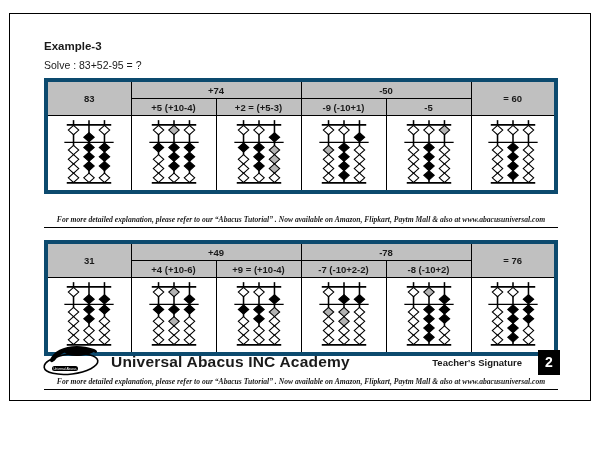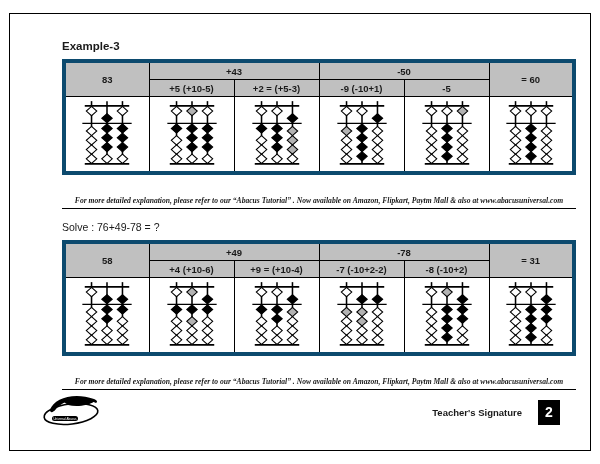--- a/index.html
+++ b/index.html
@@ -2,23 +2,23 @@
 <html><head>
 <meta charset="utf-8">
 <style>
   html,body { margin:0; padding:0; }
   body {
     width:600px; height:464px; background:#ffffff; position:relative;
     font-family:"Liberation Sans", sans-serif; color:#1a1a1a;
     -webkit-font-smoothing:antialiased;
   }
   .page-border {
-    position:absolute; left:9px; top:13px; width:582px; height:438px;
+    position:absolute; left:9px; top:13px; width:582px; height:388px;
     border:1px solid #000; box-sizing:border-box;
-    padding:26px 33px 0 52px;
+    padding:26px 33px 0 34px;
   }
   .example-title { font-size:11.5px; font-weight:bold; margin:0 0 7px 0; }
   .solve-line   { font-size:10.5px; margin:0 0 7px 0; }
   table.calc { border-collapse:collapse; width:514px; table-layout:fixed; border:4px solid #0c4a6e; }
   table.calc td { border:1px solid #000; text-align:center; vertical-align:middle; padding:0; overflow:hidden; }
   td.hdr { background:#c0c0c0; font-weight:bold; font-size:9.5px; height:16px; }
   td.abacus-cell { height:74px; background:#fff; }
   .abacus { display:flex; justify-content:center; align-items:center; }
   .footnote {
     font-family:"Liberation Serif", serif; font-style:italic; font-weight:bold;
@@ -38,30 +38,31 @@
     font-size:14px; font-weight:bold;
   }
 </style>
 </head>
 <body>
 
 <div class="page-border">
 
   <div class="example-block">
     <div class="example-title">Example-3</div>
+    <div class="solve-line">Solve : 83+52-95 = ?</div>
     <table class="calc">
       <tbody>
           <tr>
         <td class="hdr" rowspan="2">83</td>
-        <td class="hdr" colspan="2">+43</td>
+        <td class="hdr" colspan="2">+74</td>
         <td class="hdr" colspan="2">-50</td>
         <td class="hdr" rowspan="2">= 60</td>
       </tr>
       <tr>
-        <td class="hdr">+5 (+10-5)</td>
+        <td class="hdr">+5 (+10-4)</td>
         <td class="hdr">+2 = (+5-3)</td>
         <td class="hdr">-9 (-10+1)</td>
         <td class="hdr">-5</td>
       </tr>
       <tr class="abacus-row">
         <td class="abacus-cell">
               <div class="abacus">
                 <svg viewBox="0 0 60 70" width="58" height="68">
                   <line x1="14" y1="1" x2="14" y2="66" stroke="#000" stroke-width="1.6"></line>
                   <line x1="30" y1="1" x2="30" y2="66" stroke="#000" stroke-width="1.6"></line>
@@ -223,28 +224,27 @@
               </div>
             </td>
       </tr>
     </tbody>
       </table>
     <div class="footnote">For more detailed explanation, please refer to our “Abacus Tutorial” . Now available on Amazon, Flipkart, Paytm Mall &amp; also at www.abacusuniversal.com</div>
     <div class="rule"></div>
   </div>
 
   <div class="example-block">
-    <div class="solve-line">Solve : 76+49-78 = ?</div>
     <table class="calc">
       <tbody>
           <tr>
-        <td class="hdr" rowspan="2">58</td>
+        <td class="hdr" rowspan="2">31</td>
         <td class="hdr" colspan="2">+49</td>
         <td class="hdr" colspan="2">-78</td>
-        <td class="hdr" rowspan="2">= 31</td>
+        <td class="hdr" rowspan="2">= 76</td>
       </tr>
       <tr>
         <td class="hdr">+4 (+10-6)</td>
         <td class="hdr">+9 = (+10-4)</td>
         <td class="hdr">-7 (-10+2-2)</td>
         <td class="hdr">-8 (-10+2)</td>
       </tr>
       <tr class="abacus-row">
         <td class="abacus-cell">
               <div class="abacus">
@@ -418,17 +418,18 @@
   <div class="footer">
     <span>
       <svg width="64" height="36" viewBox="0 0 64 36">
         <ellipse cx="31" cy="22" rx="27" ry="10" fill="none" stroke="#000" stroke-width="1.6" transform="rotate(-7 31 22)"></ellipse>
         <path d="M10 18 C14 6 34 0 54 7 C57 8 58 10 56 11 C42 4 24 7 16 17 C13 21 10 21 10 18 Z" fill="#000"></path>
         <path d="M24 10 C34 4 48 4 55 9 C48 14 36 15 28 13 Z" fill="#000"></path>
         <rect x="12" y="24" width="26" height="5" rx="2.5" fill="#000"></rect>
         <text x="25" y="27.8" font-size="3" fill="#fff" text-anchor="middle" font-family="Liberation Sans, sans-serif">Universal Abacus</text>
       </svg>
     </span>
+    <span class="brand-name">Universal Abacus INC Academy</span>
     <span class="signature-label">Teacher's Signature</span>
     <span class="page-badge">2</span>
   </div>
 
 </div>
 
 </body></html>

